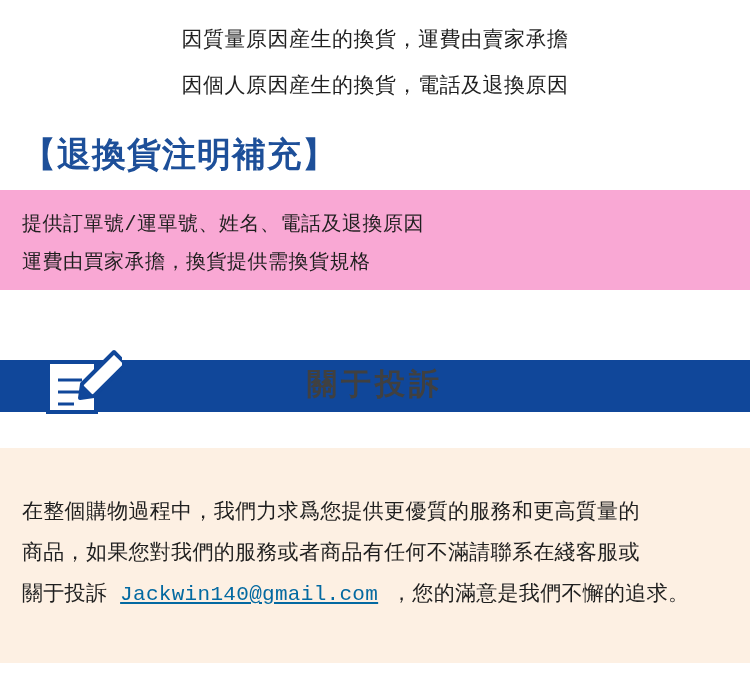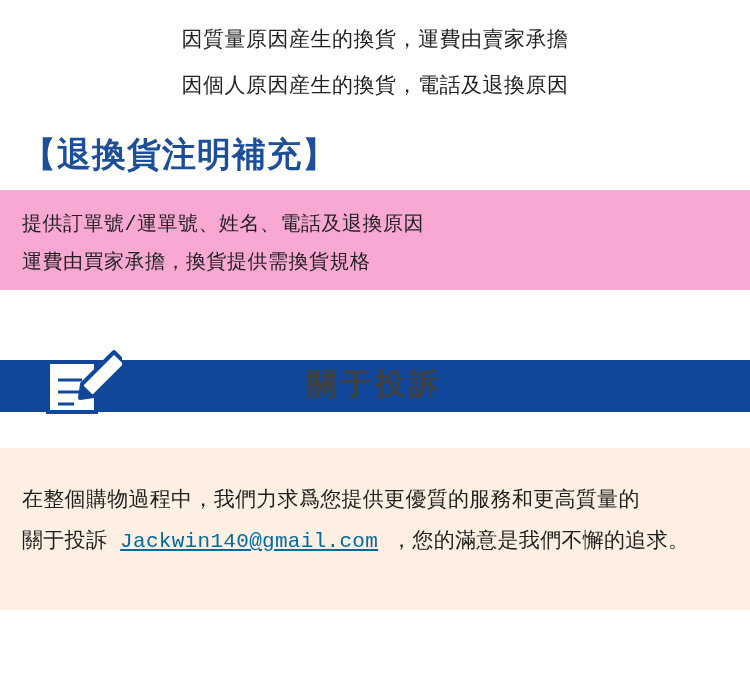--- a/index.html
+++ b/index.html
@@ -88,21 +88,21 @@
     left: 38px;
     top: 0px;
     width: 84px;
     height: 84px;
   }
 
   
   .footer-block {
     margin-top: 24px;
     background: #fdf0e3;
-    padding: 32px 20px 48px 22px;
+    padding: 44px 20px 48px 22px;
   }
   .footer-line {
     font-size: 21px;
     line-height: 41px;
     color: #1f1f1f;
     letter-spacing: 0.3px;
   }
   .email {
     color: #0369a1;
     text-decoration: underline;
@@ -140,16 +140,17 @@
 
         <path d="M44 44 L76 12 L88 24 L56 56 L42 58 Z" fill="#ffffff" stroke="#10479a" stroke-width="4" stroke-linejoin="round"></path>
 
         <path d="M42 58 L44 44 L56 56 Z" fill="#10479a"></path>
       </svg>
     </span>
   </div>
 
   <div class="footer-block">
     <div class="footer-line">在整個購物過程中，我們力求爲您提供更優質的服務和更高質量的</div>
+    <div class="footer-line">商品，如果您對我們的服務或者商品有任何不滿請聯系在綫客服或</div>
     <div class="footer-line"><span>關于投訴 </span><span class="email">Jackwin140@gmail.com</span><span> ，您的滿意是我們不懈的追求。</span></div>
   </div>
 
 </div>
 
 </body></html>

